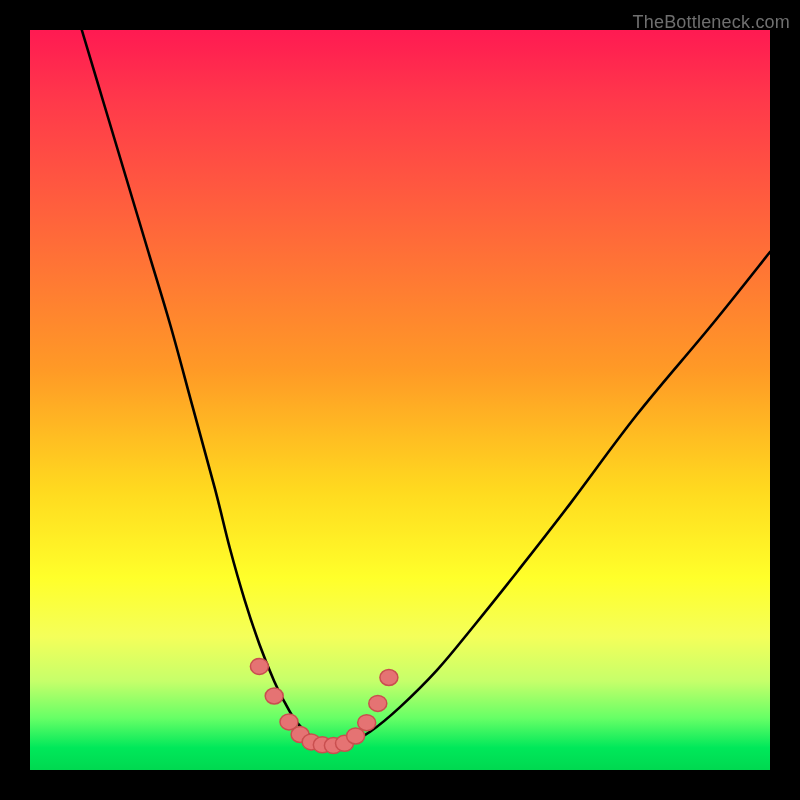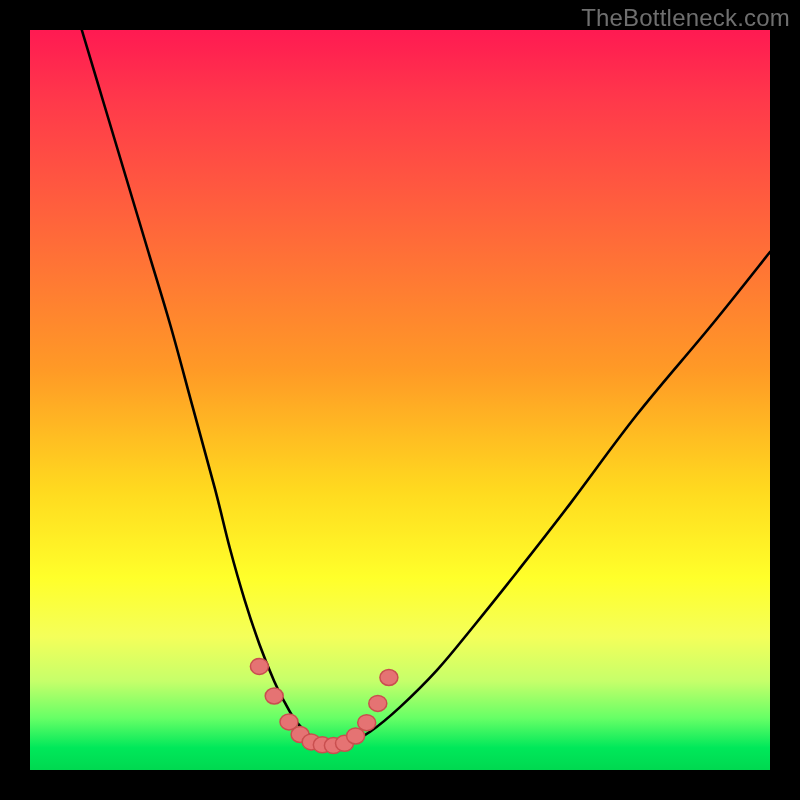--- a/index.html
+++ b/index.html
@@ -34,24 +34,24 @@
       #ffff2a 74%,
       #f4ff5a 82%,
       #c6ff6a 88%,
       #66ff66 93%,
       #00e85a 97%,
       #00d850 100%
     );
   }
   .watermark {
     position: absolute;
-    top: 4px;
+    top: 12px;
     right: 10px;
     color: #6f6f6f;
-    font-size: 24px;
+    font-size: 18px;
     font-weight: 500;
     letter-spacing: 0.2px;
   }
   svg.curve {
     position: absolute;
     left: 0;
     top: 0;
     width: 740px;
     height: 740px;
     overflow: visible;

